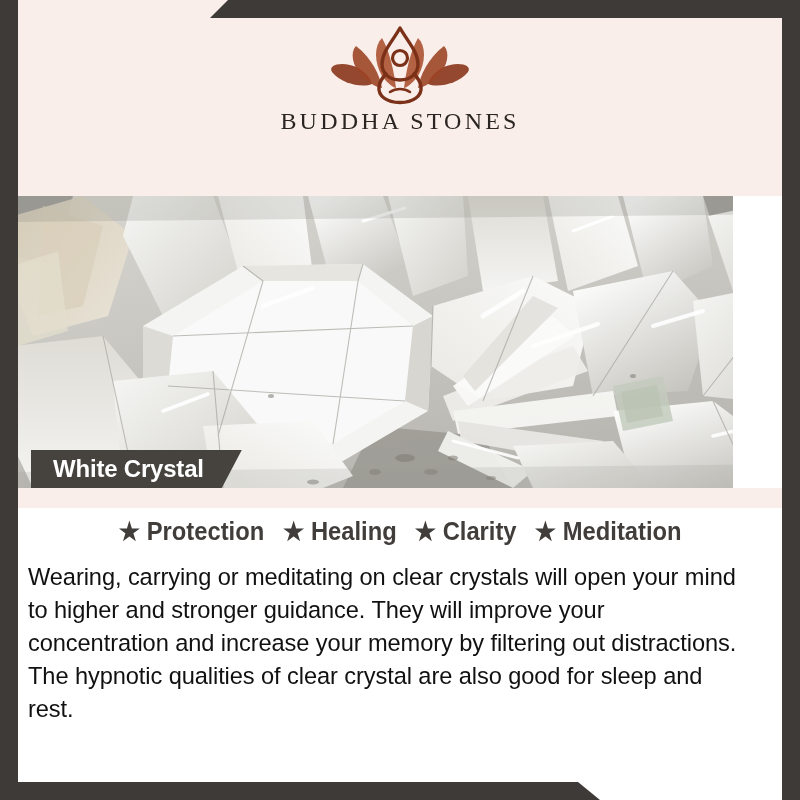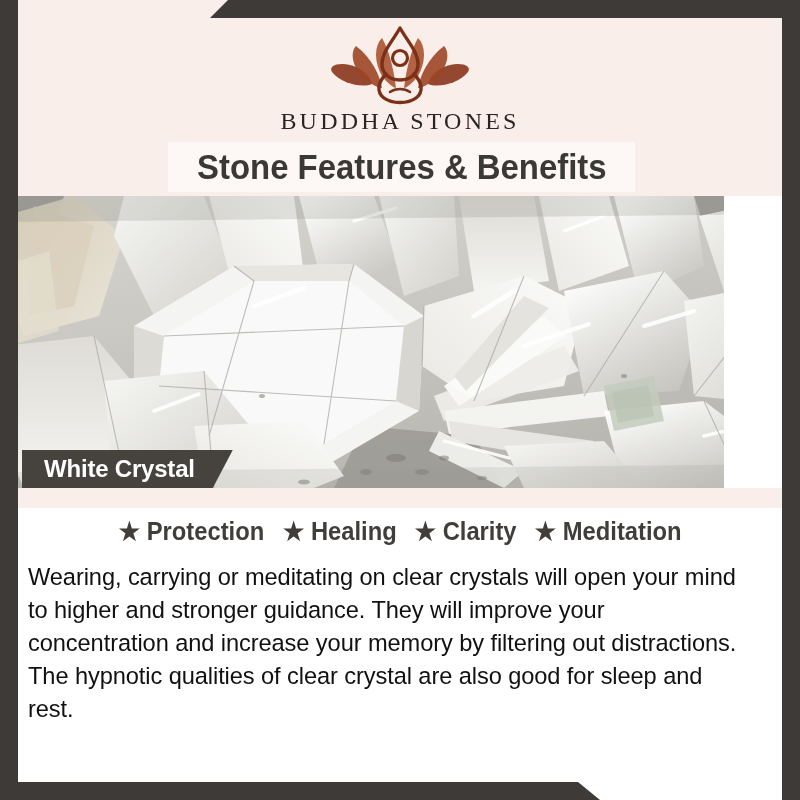--- a/index.html
+++ b/index.html
@@ -116,21 +116,21 @@
     color: #3b3936;
     letter-spacing: 0px;
     transform: scaleX(0.94);
     white-space: nowrap;
   }
 
   
   .photo {
     position: absolute;
     top: 196px;
-    left: 4px;
+    left: 13px;
     width: 720px;
     height: 292px;
     overflow: hidden;
     background: #cfcdc8;
     z-index: 2;
   }
   .photo svg {
     display: block;
     width: 800px;
     height: 292px;
@@ -249,23 +249,20 @@
 
         <circle cx="88" cy="36" r="7.5" fill="none" stroke="#7b3018" stroke-width="3.2"></circle>
 
         <path d="M74 52 C 66 60, 64 70, 72 76 C 80 82, 96 82, 104 76 C 112 70, 110 60, 102 52" fill="none" stroke="#7b3018" stroke-width="3.4"></path>
         <path d="M78 70 C 84 66, 92 66, 98 70" fill="none" stroke="#7b3018" stroke-width="2.6"></path>
       </g>
     </svg>
     <span class="logo-word">BUDDHA STONES</span>
   </div>
 
-  <div class="title-banner">
-    <span class="title-text">Stone Features &amp; Benefits</span>
-  </div>
 
   <div class="photo">
     <svg viewBox="0 0 800 292" preserveAspectRatio="none" aria-hidden="true">
       <defs>
         <linearGradient id="bgq" x1="0" y1="0" x2="0.4" y2="1">
           <stop offset="0" stop-color="#d8d6d0"></stop>
           <stop offset="0.5" stop-color="#c9c7c1"></stop>
           <stop offset="1" stop-color="#b9b7b1"></stop>
         </linearGradient>
         <linearGradient id="c1" x1="0" y1="0" x2="1" y2="1">

